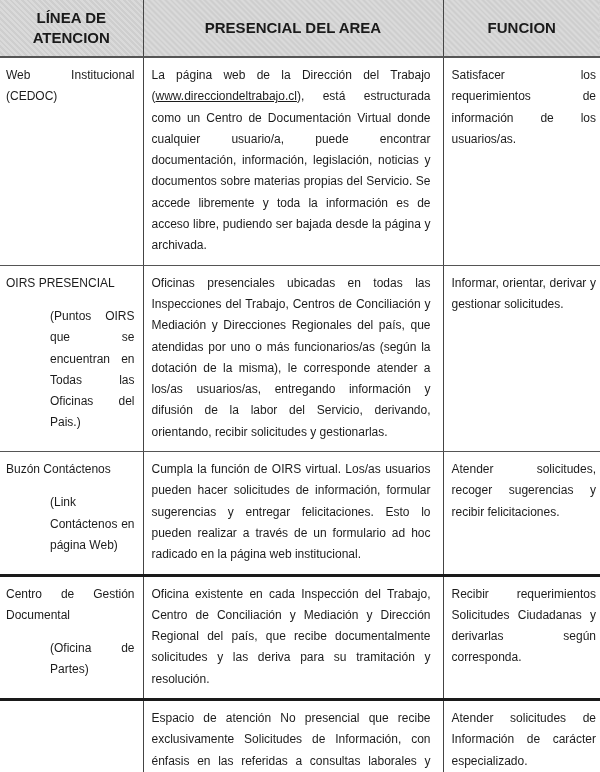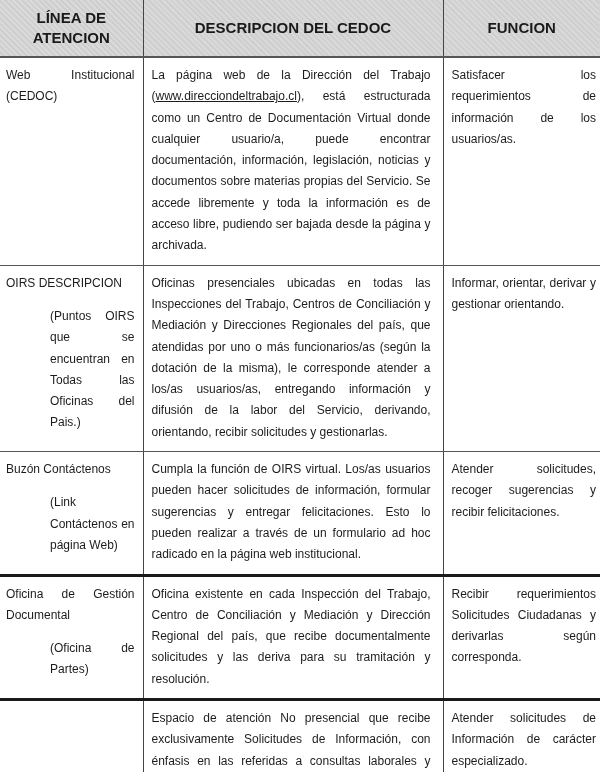--- a/index.html
+++ b/index.html
@@ -80,51 +80,51 @@
 
 <table class="doc-table">
   <colgroup>
     <col class="c1">
       <col class="c2">
       <col class="c3">
   </colgroup>
   <thead>
     <tr>
       <th>LÍNEA DE ATENCION</th>
-      <th>DESCRIPCION DEL CEDOC</th>
+      <th>PRESENCIAL DEL AREA</th>
       <th>FUNCION</th>
     </tr>
   </thead>
   <tbody>
     <tr class="row-1">
       <td>
         <span>Web Institucional (CEDOC)</span>
       </td>
       <td class="c-desc"><span>La página web de la Dirección del Trabajo (</span><span class="url">www.direcciondeltrabajo.cl</span><span>), está estructurada como un Centro de Documentación Virtual donde cualquier usuario/a, puede encontrar documentación, información, legislación, noticias y documentos sobre materias propias del Servicio. Se accede libremente y toda la información es de acceso libre, pudiendo ser bajada desde la página y archivada.</span></td>
       <td>Satisfacer los requerimientos de información de los usuarios/as.</td>
     </tr>
     <tr class="row-2">
       <td>
-        <span>OIRS DESCRIPCION</span>
+        <span>OIRS PRESENCIAL</span>
         <span class="sub">(Puntos OIRS que se encuentran en Todas las Oficinas del Pais.)</span>
       </td>
       <td class="c-desc">Oficinas presenciales ubicadas en todas las Inspecciones del Trabajo, Centros de Conciliación y Mediación y Direcciones Regionales del país, que atendidas por uno o más funcionarios/as (según la dotación de la misma), le corresponde atender a los/as usuarios/as, entregando información y difusión de la labor del Servicio, derivando, orientando, recibir solicitudes y gestionarlas.</td>
-      <td>Informar, orientar, derivar y gestionar orientando.</td>
+      <td>Informar, orientar, derivar y gestionar solicitudes.</td>
     </tr>
     <tr class="row-3">
       <td>
         <span>Buzón Contáctenos</span>
         <span class="sub">(Link Contáctenos en página Web)</span>
       </td>
       <td class="c-desc">Cumpla la función de OIRS virtual. Los/as usuarios pueden hacer solicitudes de información, formular sugerencias y entregar felicitaciones. Esto lo pueden realizar a través de un formulario ad hoc radicado en la página web institucional.</td>
       <td>Atender solicitudes, recoger sugerencias y recibir felicitaciones.</td>
     </tr>
     <tr class="row-4 thick-top">
       <td>
-        <span>Oficina de Gestión Documental</span>
+        <span>Centro de Gestión Documental</span>
         <span class="sub">(Oficina de Partes)</span>
       </td>
       <td class="c-desc">Oficina existente en cada Inspección del Trabajo, Centro de Conciliación y Mediación y Dirección Regional del país, que recibe documentalmente solicitudes y las deriva para su tramitación y resolución.</td>
       <td>Recibir requerimientos Solicitudes Ciudadanas y derivarlas según corresponda.</td>
     </tr>
     <tr class="row-5 thick-top">
       <td>
         
         
       </td>

